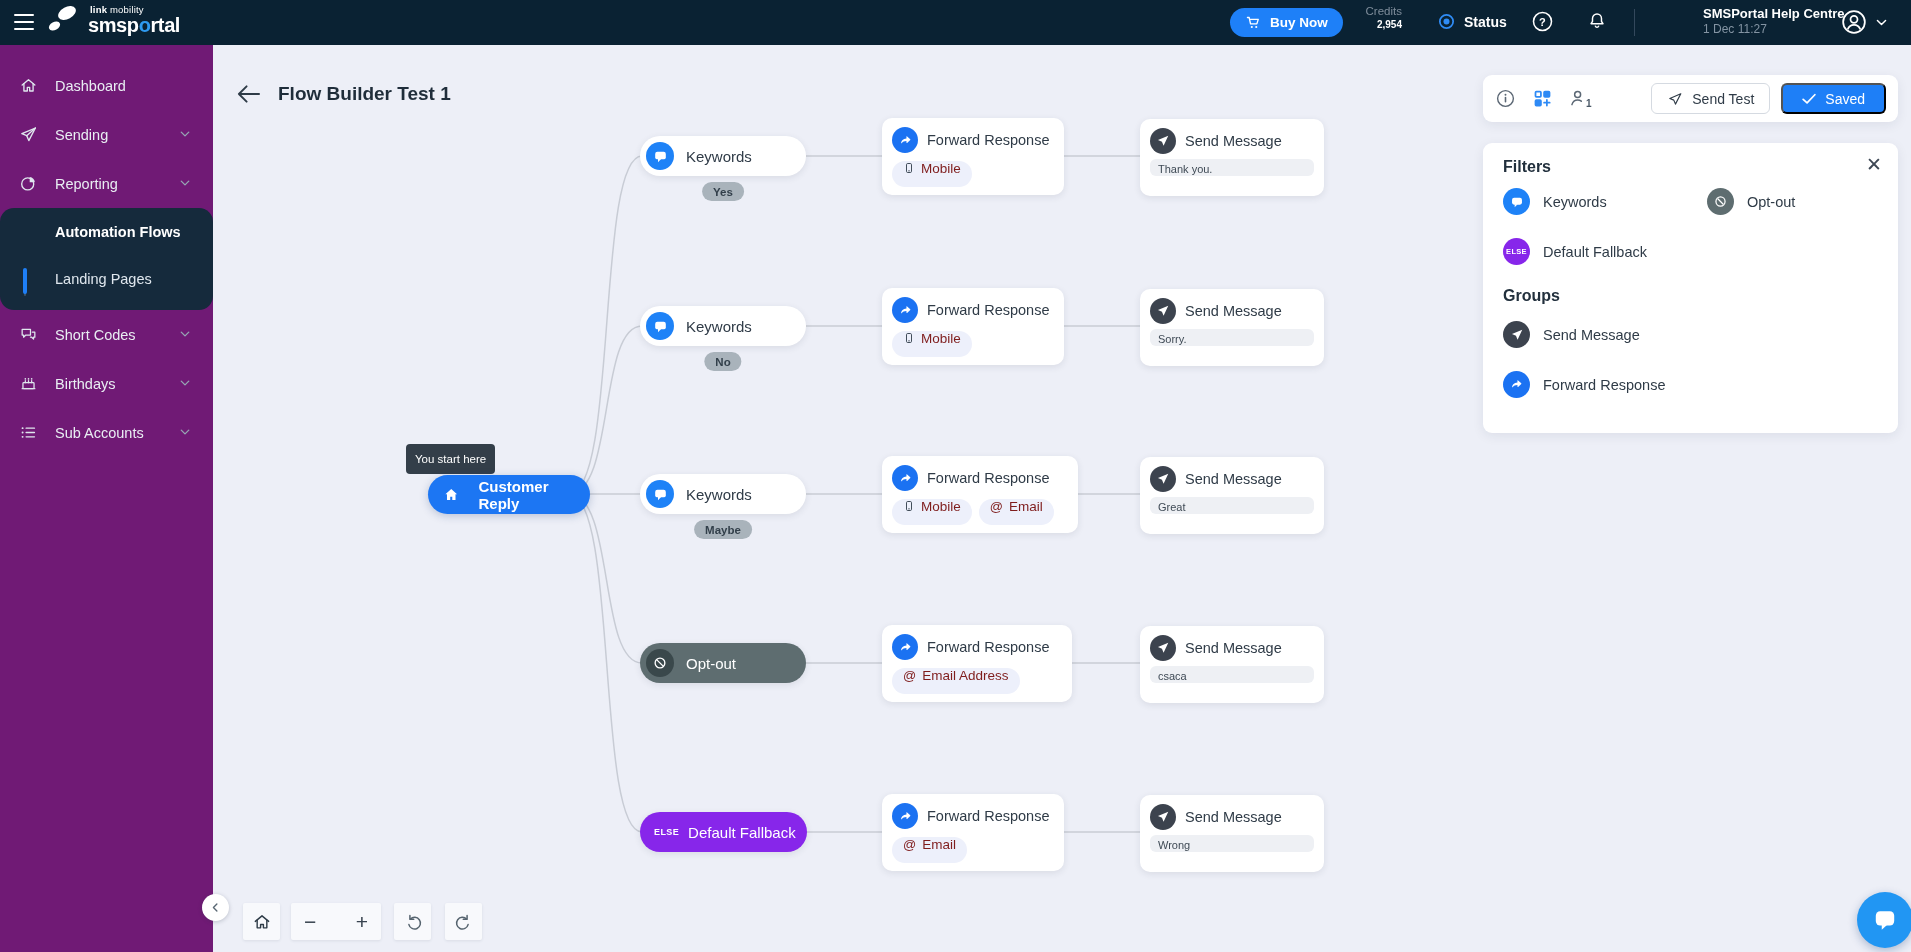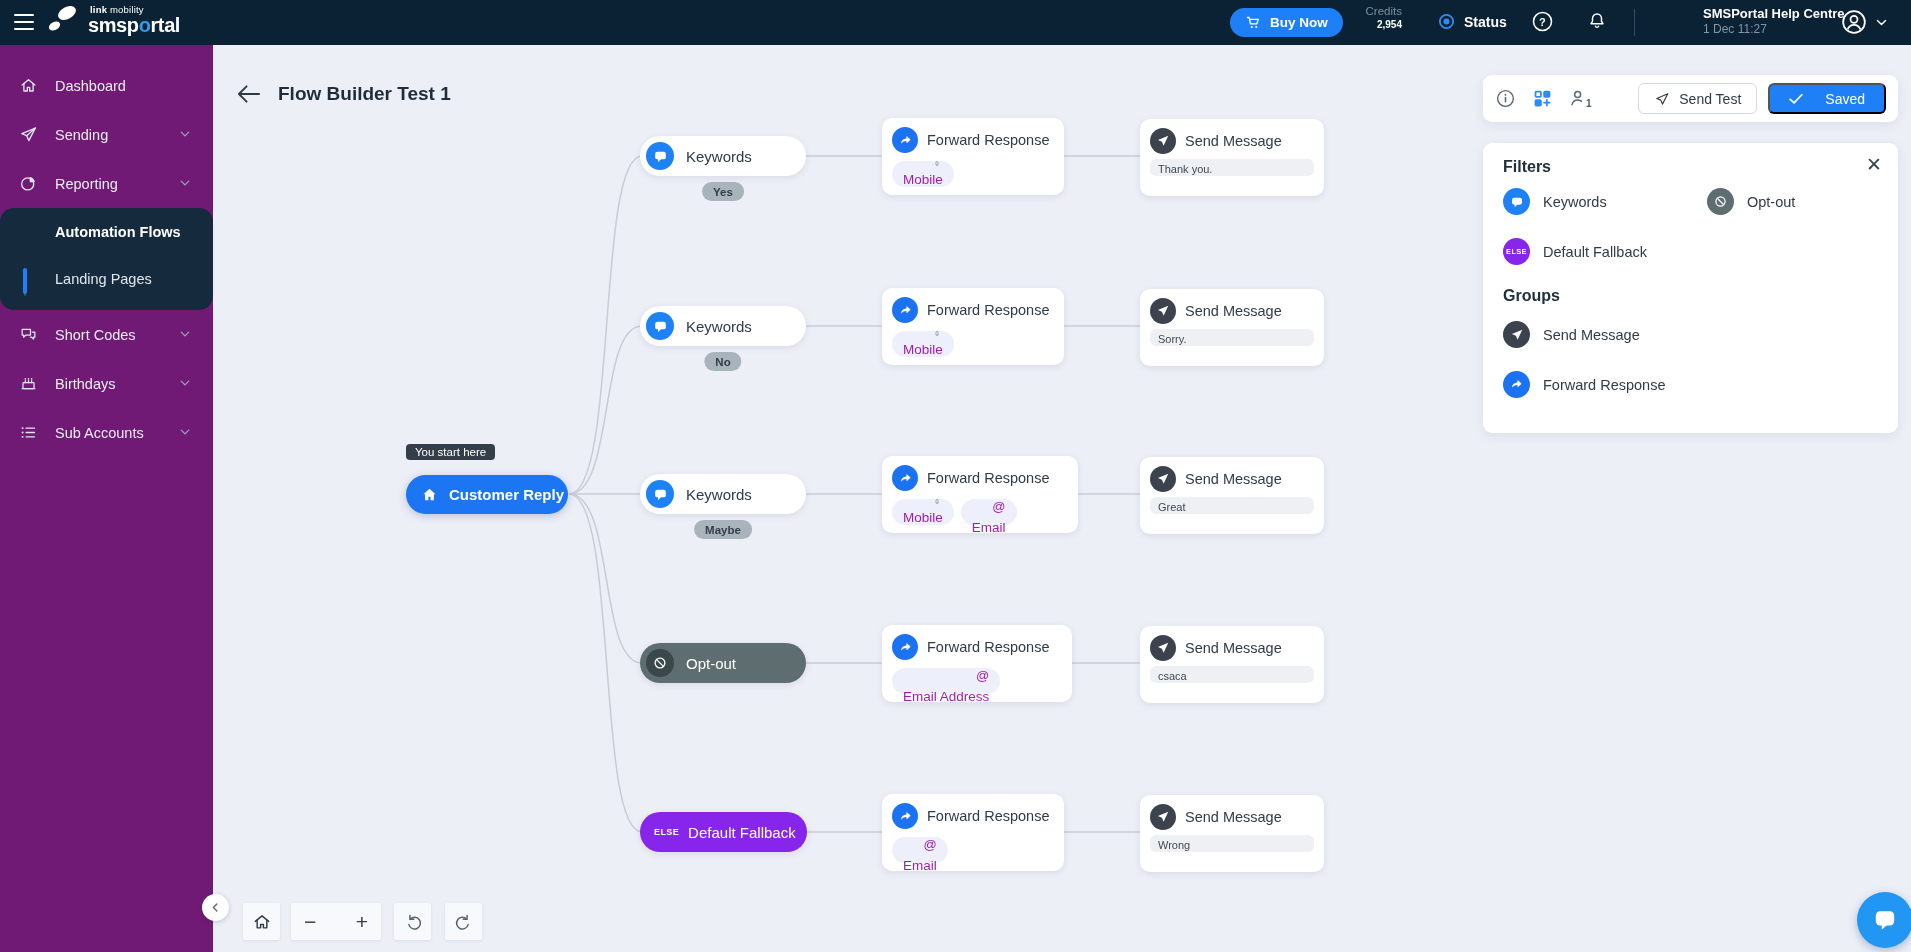--- a/index.html
+++ b/index.html
@@ -60,32 +60,32 @@
   .else-txt { color:#fff; font-size:9px; font-weight:700; letter-spacing:.4px; }
   .tag { position:absolute; top:46px; left:50%; transform:translateX(-50%); height:19px; background:#a9b3bb; border-radius:10px; padding:0 11px; display:flex; align-items:center; font-size:11.5px; font-weight:700; color:#323f4a; white-space:nowrap; }
 
   .card { position:absolute; width:182px; height:77px; background:#fff; border-radius:10px; box-shadow:0 2px 7px rgba(35,48,68,.10); padding:9px 10px; z-index:3; cursor:pointer; }
   .card-head { display:flex; align-items:center; gap:9px; }
   .card-head .c-icon { width:26px; height:26px; border-radius:50%; display:flex; align-items:center; justify-content:center; flex:0 0 26px; }
   .card-head .c-title { font-size:14.5px; color:#2f3b47; font-weight:500; white-space:nowrap; }
   .ic-blue { background:#1b72f2; }
   .ic-dark { background:#3c434e; }
   .targets { display:flex; gap:7px; margin-top:8px; }
-  .target-pill { height:26px; background:#edf0fb; border-radius:13px; display:flex; align-items:flex-end; gap:6px; padding:0 11px; font-size:13.5px; color:#a21caf; white-space:nowrap;flex-direction:column; }
+  .target-pill { height:26px; background:#edf0fb; border-radius:13px; display:flex; align-items:flex-start; gap:6px; padding:0 11px; font-size:13.5px; color:#7f1d1d; white-space:nowrap; }
   .msg-box { margin-top:5px; height:17px; background:#eef0f4; border-radius:6px; padding:4px 8px; font-size:11px; color:#3f4a55; }
 
-  .start-tip { position:absolute; left:406px; top:444px; height:16px; background:#333e49; border-radius:4px; padding:0 9px; display:flex; align-items:center; color:#fff; font-size:11.5px; z-index:4; }
-  .start-pill { position:absolute; left:406px; top:475px; width:162px; height:39px; background:#1c76f3; border-radius:20px; display:flex; align-items:center; padding-left:15px; gap:11px; box-shadow:0 2px 8px rgba(28,60,120,.25); z-index:4; cursor:pointer; }
+  .start-tip { position:absolute; left:406px; top:444px; height:30px; background:#333e49; border-radius:4px; padding:0 9px; display:flex; align-items:center; color:#fff; font-size:11.5px; z-index:4; }
+  .start-pill { position:absolute; left:428px; top:475px; width:162px; height:39px; background:#1c76f3; border-radius:20px; display:flex; align-items:center; padding-left:15px; gap:19px; box-shadow:0 2px 8px rgba(28,60,120,.25); z-index:4; cursor:pointer; }
   .start-pill .sp-label { color:#fff; font-size:15px; font-weight:600; }
 
   
   .tool-card { position:absolute; left:1483px; top:75px; width:415px; height:47px; background:#fff; border-radius:9px; box-shadow:0 3px 12px rgba(25,39,60,.08); display:flex; align-items:center; padding:0 12px; z-index:10; }
   .tc-icon { display:flex; align-items:flex-end; cursor:pointer; }
   .btn-send-test { margin-left:auto; height:31px; border:1px solid #d5dae1; border-radius:6px; background:#fff; display:flex; align-items:center; gap:9px; padding:0 15px; font-size:14px; color:#2f3b47; font-weight:500; cursor:pointer; }
-  .btn-saved { margin-left:11px; height:31px; background:#1e7ff7; border-radius:6px; display:flex; align-items:center; gap:22px; padding:0 19px; font-size:14px; color:#fff; font-weight:500; cursor:pointer; }
+  .btn-saved { margin-left:11px; height:31px; background:#1e7ff7; border-radius:6px; display:flex; align-items:center; gap:9px; padding:0 19px; font-size:14px; color:#fff; font-weight:500; cursor:pointer; }
 
   .filters-panel { position:absolute; left:1483px; top:143px; width:415px; height:290px; background:#fff; border-radius:9px; box-shadow:0 3px 12px rgba(25,39,60,.08); z-index:10; }
   .fp-title { position:absolute; left:20px; font-size:16px; font-weight:700; color:#22303d; }
   .fp-close { position:absolute; right:16px; top:10px; font-size:19px; color:#3d4754; cursor:pointer; }
   .f-item { position:absolute; display:flex; align-items:center; gap:13px; cursor:pointer; }
   .f-circle { width:27px; height:27px; border-radius:50%; display:flex; align-items:center; justify-content:center; flex:0 0 27px; }
   .f-label { font-size:14.5px; color:#2f3b47; }
   .fc-gray { background:#5e6d70; }
   .fc-purple { background:#8726ea; }
 

